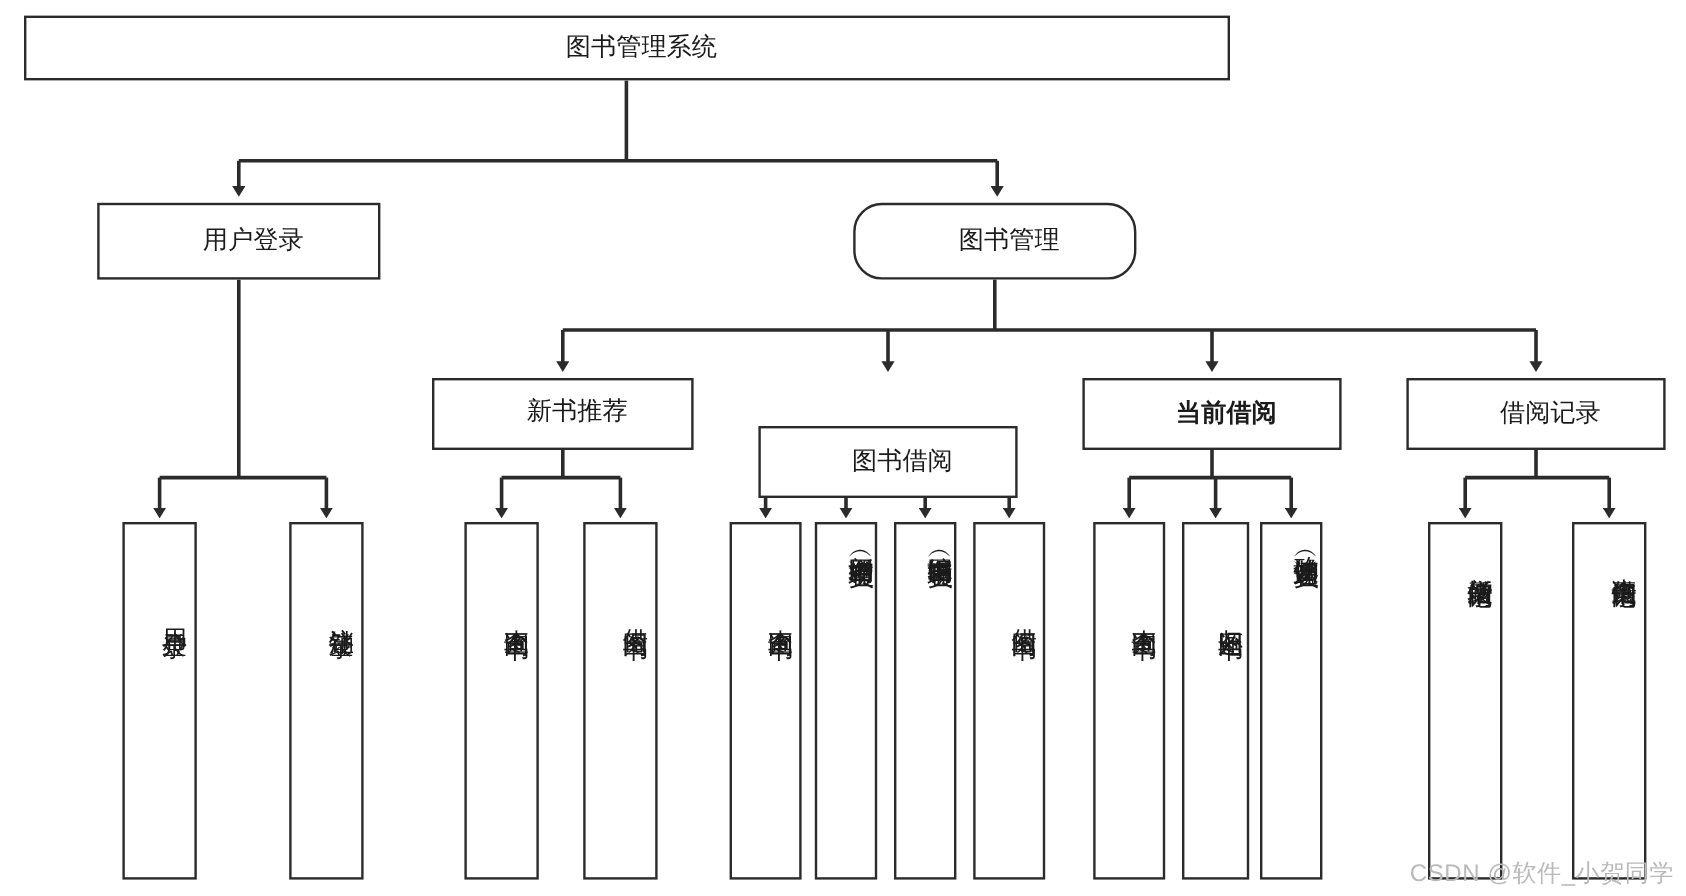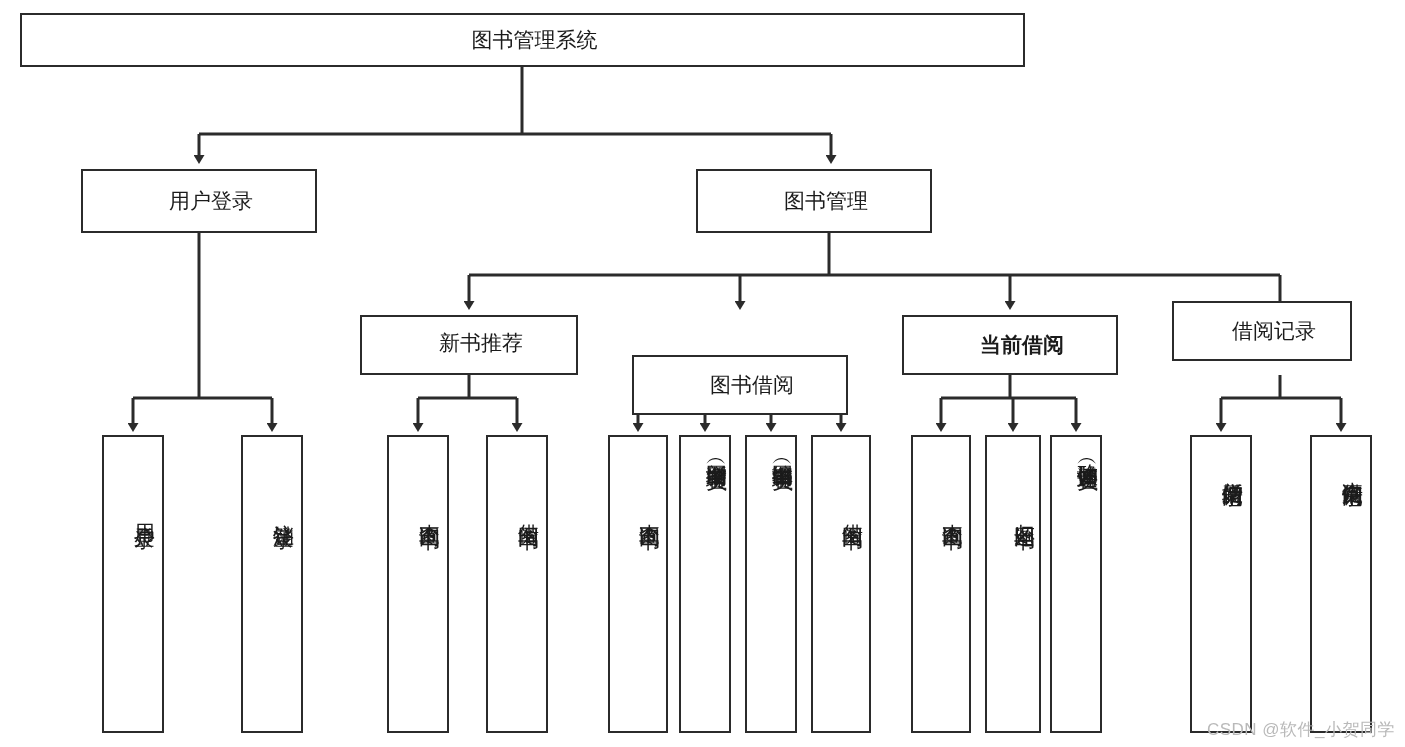--- a/index.html
+++ b/index.html
@@ -57,21 +57,21 @@
     letter-spacing: 2px;
     line-height: 1;
   }
   .vert.tall .node-label {
     letter-spacing: 1px;
   }
   #watermark {
     position: absolute;
     right: 10px;
     bottom: 6px;
-    font-size: 17px;
+    font-size: 20px;
     color: #b9b9b9;
     white-space: nowrap;
     letter-spacing: 0.5px;
     margin-left: 40px;
   }
 </style>
 </head>
 <body>
 
 <div id="canvas">
@@ -126,34 +126,34 @@
     </g>
   </svg>
 
   <div class="node horiz" style="left:20px; top:13px; width:1005px; height:54px;">
     <span class="node-label">图书管理系统</span>
   </div>
 
   <div class="node horiz" style="left:81px; top:169px; width:236px; height:64px;">
     <span class="node-label">用户登录</span>
   </div>
-  <div class="node horiz" style="left:696px; top:169px; width:236px; height:64px;">
+  <div class="node horiz" style="left:711px; top:169px; width:236px; height:64px;border-radius:24px;">
     <span class="node-label">图书管理</span>
   </div>
 
   <div class="node horiz" style="left:360px; top:315px; width:218px; height:60px;font-family:Liberation Mono, monospace;">
     <span class="node-label">新书推荐</span>
   </div>
   <div class="node horiz" style="left:632px; top:315px; width:216px; height:60px;margin-top:40px;">
     <span class="node-label">图书借阅</span>
   </div>
   <div class="node horiz" style="left:902px; top:315px; width:216px; height:60px;font-weight:bold;">
     <span class="node-label">当前借阅</span>
   </div>
-  <div class="node horiz" style="left:1172px; top:301px; width:180px; height:60px;">
+  <div class="node horiz" style="left:1172px; top:315px; width:216px; height:60px;">
     <span class="node-label">借阅记录</span>
   </div>
 
   <div class="node vert" style="left:102px; top:435px; width:62px; height:298px; padding-top:70px;">
     <span class="node-label">用户登录</span>
   </div>
   <div class="node vert" style="left:241px; top:435px; width:62px; height:298px; padding-top:70px;">
     <span class="node-label">注销登录</span>
   </div>
 

